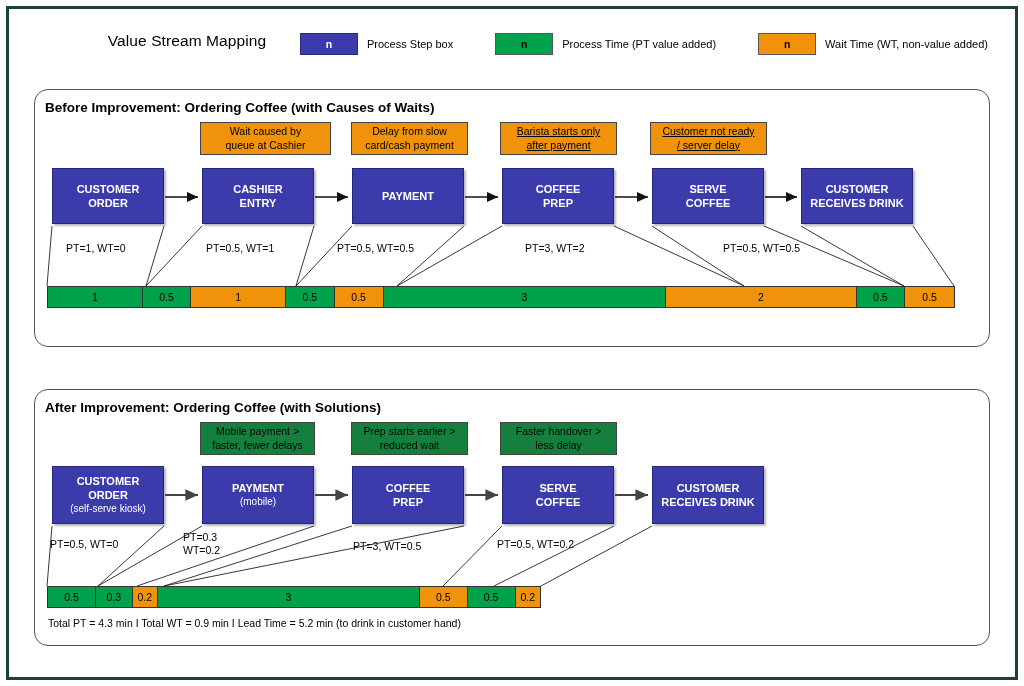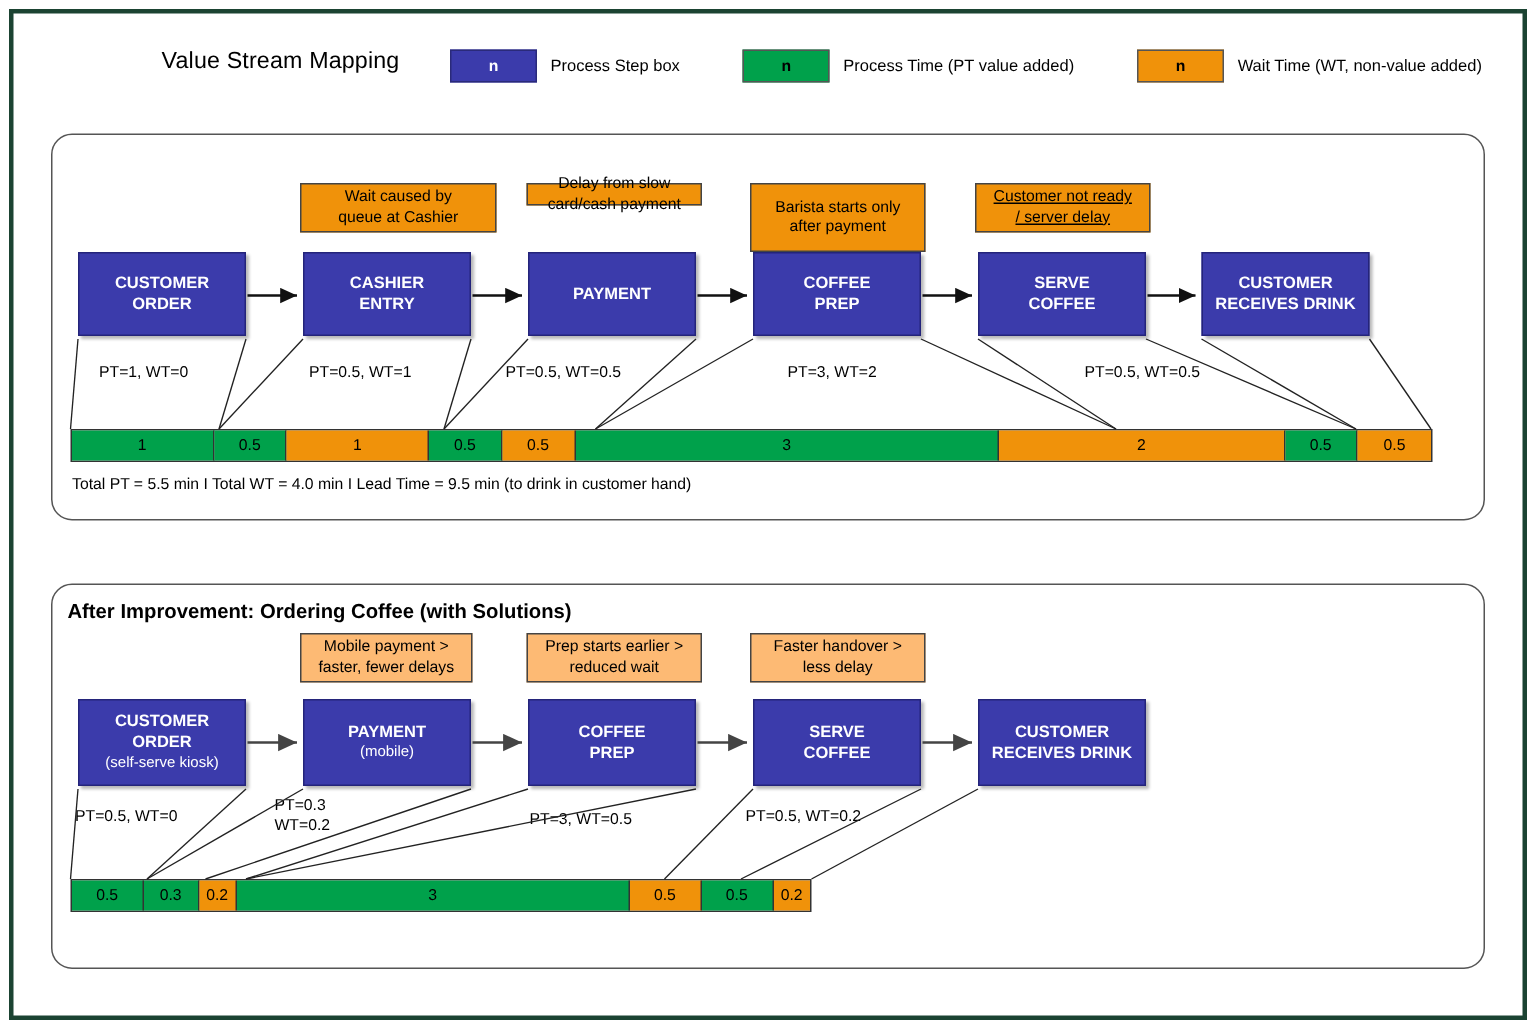--- a/index.html
+++ b/index.html
@@ -28,21 +28,21 @@
   .panel{position:absolute;border:1.4px solid #555;border-radius:14px;background:#ffffff;box-sizing:border-box;}
   #panel-before{left:34px;top:89px;width:956px;height:258px;}
   #panel-after{left:34px;top:389px;width:956px;height:257px;}
   .panel-title{position:absolute;font-size:13.5px;font-weight:bold;color:#000;white-space:nowrap;}
 
   
   .note-box{position:absolute;box-sizing:border-box;border:1.4px solid #444;
      display:flex;flex-direction:column;align-items:center;justify-content:center;
      font-size:10.5px;color:#000;line-height:13.5px;text-align:center;}
   .note-box.orange{background:#f0920a;}
-  .note-box.green{background:#fdba74;}
+  .note-box.green{background:#15803d;}
 
   
   .proc-box{position:absolute;box-sizing:border-box;background:#3b3bab;border:1.4px solid #24247a;
      display:flex;flex-direction:column;align-items:center;justify-content:center;
      color:#ffffff;font-size:11px;font-weight:bold;line-height:14px;text-align:center;
      box-shadow:2px 2px 2px rgba(0,0,0,.28);}
   .proc-box .sub{font-size:10px;font-weight:normal;}
 
   
   .ptwt{position:absolute;font-size:10.5px;color:#000;white-space:pre;line-height:13px;}
@@ -80,30 +80,31 @@
       <div class="legend-swatch green">n</div>
       <div class="legend-label">Process Time (PT value added)</div>
     </div>
     <div class="legend-item">
       <div class="legend-swatch orange">n</div>
       <div class="legend-label">Wait Time (WT, non-value added)</div>
     </div>
   </div>
 
   <div class="panel" id="panel-before"></div>
+  <div class="panel-title" style="left:45px;top:100px;">Before Improvement: Ordering Coffee (with Causes of Waits)</div>
 
   <div class="note-box orange" style="left:200px;top:122px;width:131px;height:33px;">
     <div>Wait caused by</div>
     <div>queue at Cashier</div>
   </div>
-  <div class="note-box orange" style="left:351px;top:122px;width:117px;height:15px;">
+  <div class="note-box orange" style="left:351px;top:122px;width:117px;height:33px;">
     <div>Delay from slow</div>
     <div>card/cash payment</div>
   </div>
-  <div class="note-box orange" style="left:500px;top:122px;width:117px;height:46px;">
+  <div class="note-box orange" style="left:500px;top:122px;width:117px;height:33px;text-decoration:underline;">
     <div>Barista starts only</div>
     <div>after payment</div>
   </div>
   <div class="note-box orange" style="left:650px;top:122px;width:117px;height:33px;text-decoration:underline;">
     <div>Customer not ready</div>
     <div>/ server delay</div>
   </div>
 
   <div class="proc-box" style="left:52px;top:168px;width:112px;height:56px;">
     <div>CUSTOMER</div>
@@ -140,21 +141,20 @@
     <div class="tl-seg green" style="width:51px;">0.5</div>
     <div class="tl-seg orange" style="width:99px;">1</div>
     <div class="tl-seg green" style="width:51px;">0.5</div>
     <div class="tl-seg orange" style="width:51px;">0.5</div>
     <div class="tl-seg green" style="width:296px;">3</div>
     <div class="tl-seg orange" style="width:199px;">2</div>
     <div class="tl-seg green" style="width:51px;">0.5</div>
     <div class="tl-seg orange" style="width:51px;">0.5</div>
   </div>
 
-  <div class="summary" style="left:48px;top:317px;">Total PT = 5.5 min I Total WT = 4.0 min I Lead Time = 9.5 min (to drink in customer hand)</div>
 
   <div class="panel" id="panel-after"></div>
   <div class="panel-title" style="left:45px;top:400px;text-align:center;">After Improvement: Ordering Coffee (with Solutions)</div>
 
   <div class="note-box green" style="left:200px;top:422px;width:115px;height:33px;">
     <div>Mobile payment &gt;</div>
     <div>faster, fewer delays</div>
   </div>
   <div class="note-box green" style="left:351px;top:422px;width:117px;height:33px;">
     <div>Prep starts earlier &gt;</div>
@@ -196,20 +196,21 @@
   <div class="timeline" id="timeline-after" style="left:47px;top:586px;width:494px;">
     <div class="tl-seg green" style="width:51px;">0.5</div>
     <div class="tl-seg green" style="width:39px;">0.3</div>
     <div class="tl-seg orange" style="width:27px;">0.2</div>
     <div class="tl-seg green" style="width:279px;">3</div>
     <div class="tl-seg orange" style="width:51px;">0.5</div>
     <div class="tl-seg green" style="width:51px;">0.5</div>
     <div class="tl-seg orange" style="width:26px;">0.2</div>
   </div>
 
+  <div class="summary" style="left:48px;top:617px;">Total PT = 4.3 min I Total WT = 0.9 min I Lead Time = 5.2 min (to drink in customer hand)</div>
 
   <svg class="overlay">
     <defs>
       <marker id="arrow" markerWidth="9" markerHeight="9" refX="7" refY="3.2" orient="auto">
         <path d="M0,0 L7,3.2 L0,6.4 z" fill="#111"></path>
       </marker>
       <marker id="arrowg" markerWidth="9" markerHeight="9" refX="7" refY="3.2" orient="auto">
         <path d="M0,0 L7,3.2 L0,6.4 z" fill="#444"></path>
       </marker>
     </defs>

